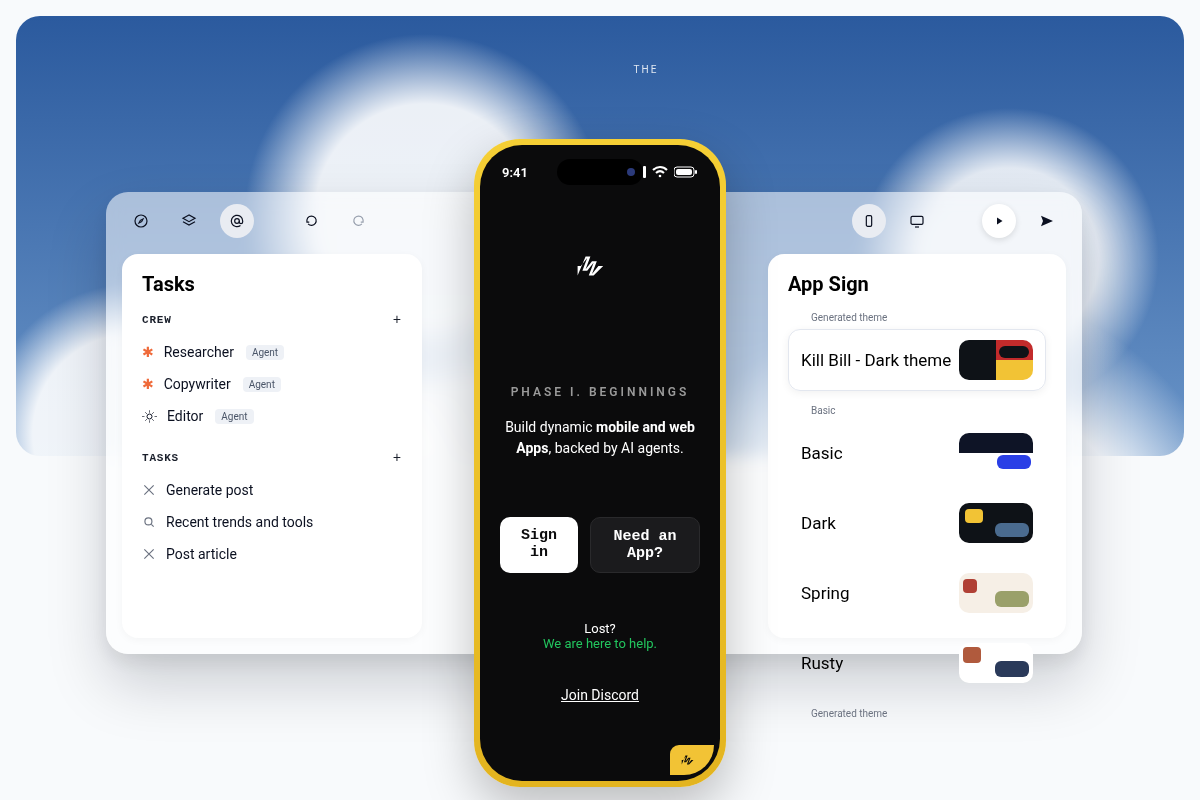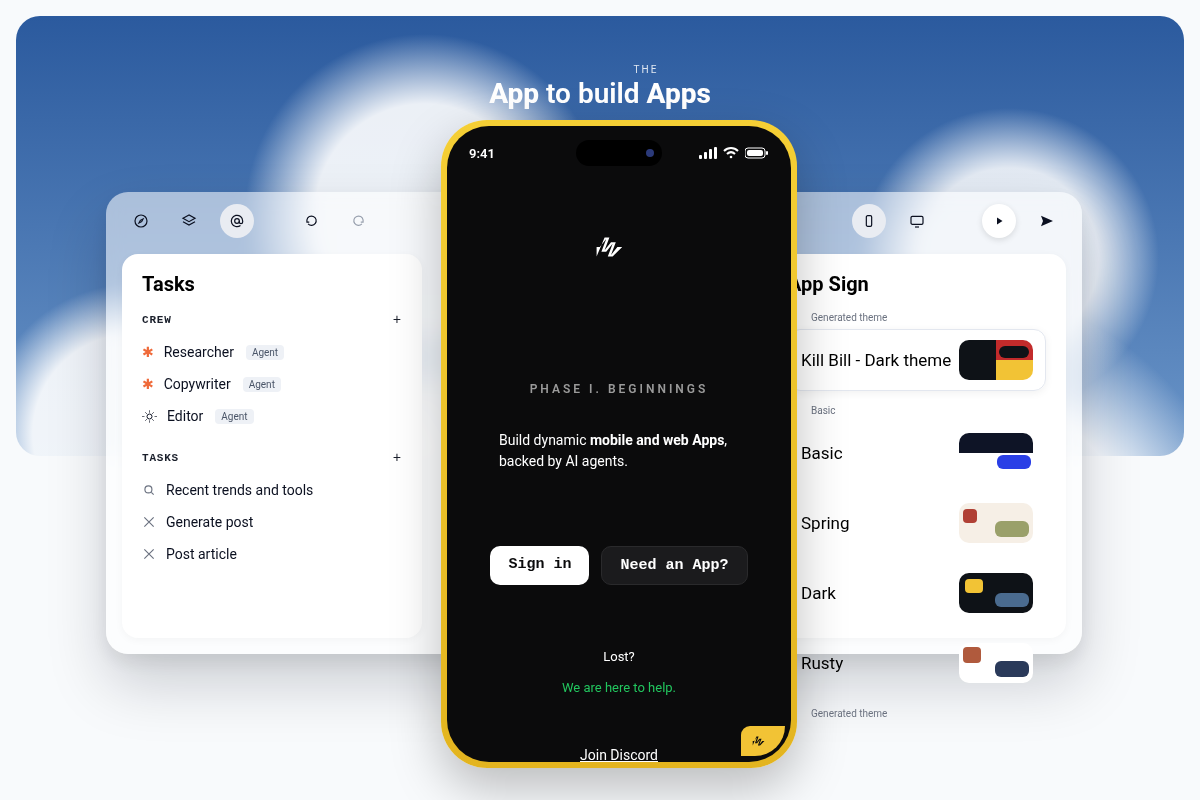--- a/index.html
+++ b/index.html
@@ -76,30 +76,30 @@
   .sw-dark::before{content:"";position:absolute;left:6px;top:6px;width:18px;height:14px;border-radius:4px;background:#f2c335;}
   .sw-dark::after{content:"";position:absolute;right:4px;bottom:6px;width:34px;height:14px;border-radius:6px;background:#4a6b8f;}
   .sw-spring { background:#f6efe6; }
   .sw-spring::before{content:"";position:absolute;left:4px;top:6px;width:14px;height:14px;border-radius:4px;background:#b04035;}
   .sw-spring::after{content:"";position:absolute;right:4px;bottom:6px;width:34px;height:16px;border-radius:6px;background:#9aa06a;}
   .sw-rusty { background:#fff; }
   .sw-rusty::before{content:"";position:absolute;left:4px;top:4px;width:18px;height:16px;border-radius:4px;background:#b05a3d;}
   .sw-rusty::after{content:"";position:absolute;right:4px;bottom:6px;width:34px;height:16px;border-radius:6px;background:#2a3a5a;}
 
   
-  .phone-wrap { position:absolute; left:50%; top:120px; transform:translateX(-50%); width:356px; height:648px;margin-left:19px; }
+  .phone-wrap { position:absolute; left:50%; top:139px; transform:translateX(-50%); width:252px; height:648px; }
   .phone-outer { position:absolute; inset:0; border-radius:46px; background:linear-gradient(180deg,#f5cf35,#e3b41f); box-shadow: 0 20px 50px rgba(0,0,0,.25); }
   .phone-inner { position:absolute; inset:6px; border-radius:42px; background:#0b0b0c; overflow:hidden; }
   .island { position:absolute; top:14px; left:50%; transform:translateX(-50%); width:86px; height:26px; background:#000; border-radius:14px; display:flex; align-items:center; justify-content:flex-end; padding-right:8px; }
   .island .dot { width:8px;height:8px;border-radius:50%;background:#2b3a7a; }
   .statusbar { position:absolute; top:14px; left:0; right:0; height:26px; display:flex; justify-content:space-between; align-items:center; padding:0 22px; color:#fff; font-size:13px; font-weight:600; }
   .statusbar .right { display:flex; gap:6px; align-items:center; }
   .statusbar svg { display:block; }
 
-  .phone-content { position:absolute; left:0; right:0; top:90px; bottom:0; display:flex; flex-direction:column; align-items:center; color:#fff; text-align:left; padding:0 20px;gap:16px; }
+  .phone-content { position:absolute; left:0; right:0; top:90px; bottom:0; display:flex; flex-direction:column; align-items:center; color:#fff; text-align:center; padding:0 20px; }
   .brand { margin-top:16px; }
   .brand svg { width:48px; height:30px; }
   .phase { margin-top:100px; font-size:12px; letter-spacing:3px; color:#9a9a9a; font-weight:600; }
   .tag { margin-top:18px; font-size:14px; line-height:1.5; max-width:240px; }
   .tag b { font-weight:700; }
   .cta { margin-top:58px; display:flex; gap:12px; }
   .btn { border-radius:10px; padding:10px 18px; font-size:15px; font-weight:600; cursor:pointer;font-family:Liberation Mono, monospace; }
   .btn.light { background:#fff; color:#0b0b0c; }
   .btn.dark { background:#1b1b1d; color:#fff; border:1px solid #2a2a2c; }
   .lost { margin-top:48px; font-size:13px; }
@@ -111,23 +111,20 @@
 
 </style>
 </head>
 <body>
 
 <div class="stage">
 
   <div class="hero">
     <div class="title">
       <div class="eyebrow">THE</div>
-      <div class="line">
-        <b>App</b><span> to build </span><b>Apps</b>
-      </div>
     </div>
   </div>
 
   <div class="editor">
     <div class="toolbar">
       <div class="tb-group">
         <span class="ic">
             <svg viewBox="0 0 24 24" fill="none" stroke="currentColor" stroke-width="1.8">
               <circle cx="12" cy="12" r="9"></circle>
               <path d="m15 9-4 2-2 4 4-2 2-4Z"></path>
@@ -215,30 +212,30 @@
           <span>Editor</span>
           <span class="badge">Agent</span>
         </div>
 
         <div class="label-row" style="margin-top:18px">
           <span>TASKS</span>
           <span class="plus">+</span>
         </div>
         <div class="task-item">
           <svg class="tic" viewBox="0 0 24 24" fill="none" stroke="currentColor" stroke-width="2">
+              <path d="M4 4l16 16M20 4 4 20"></path>
+            </svg>
+          <span>Generate post</span>
+        </div>
+        <div class="task-item">
+          <svg class="tic" viewBox="0 0 24 24" fill="none" stroke="currentColor" stroke-width="2">
               <circle cx="11" cy="11" r="6"></circle>
               <path d="m20 20-4-4"></path>
             </svg>
           <span>Recent trends and tools</span>
-        </div>
-        <div class="task-item">
-          <svg class="tic" viewBox="0 0 24 24" fill="none" stroke="currentColor" stroke-width="2">
-              <path d="M4 4l16 16M20 4 4 20"></path>
-            </svg>
-          <span>Generate post</span>
         </div>
         <div class="task-item">
           <svg class="tic" viewBox="0 0 24 24" fill="none" stroke="currentColor" stroke-width="2">
               <path d="M4 4l16 16M20 4 4 20"></path>
             </svg>
           <span>Post article</span>
         </div>
       </div>
 
       <div class="panel right">
@@ -249,26 +246,26 @@
           <span class="swatch sw-killbill"></span>
         </div>
 
         <div class="mini-label" style="margin-top:14px">Basic</div>
         <div class="list">
           <div class="theme-row">
             <span class="name">Basic</span>
             <span class="swatch sw-basic"></span>
           </div>
           <div class="theme-row">
+            <span class="name">Dark</span>
+            <span class="swatch sw-dark"></span>
+          </div>
+          <div class="theme-row">
             <span class="name">Spring</span>
             <span class="swatch sw-spring"></span>
-          </div>
-          <div class="theme-row">
-            <span class="name">Dark</span>
-            <span class="swatch sw-dark"></span>
           </div>
           <div class="theme-row">
             <span class="name">Rusty</span>
             <span class="swatch sw-rusty"></span>
           </div>
         </div>
         <div class="mini-label" style="margin-top:14px">Generated theme</div>
       </div>
     </div>
   </div>

